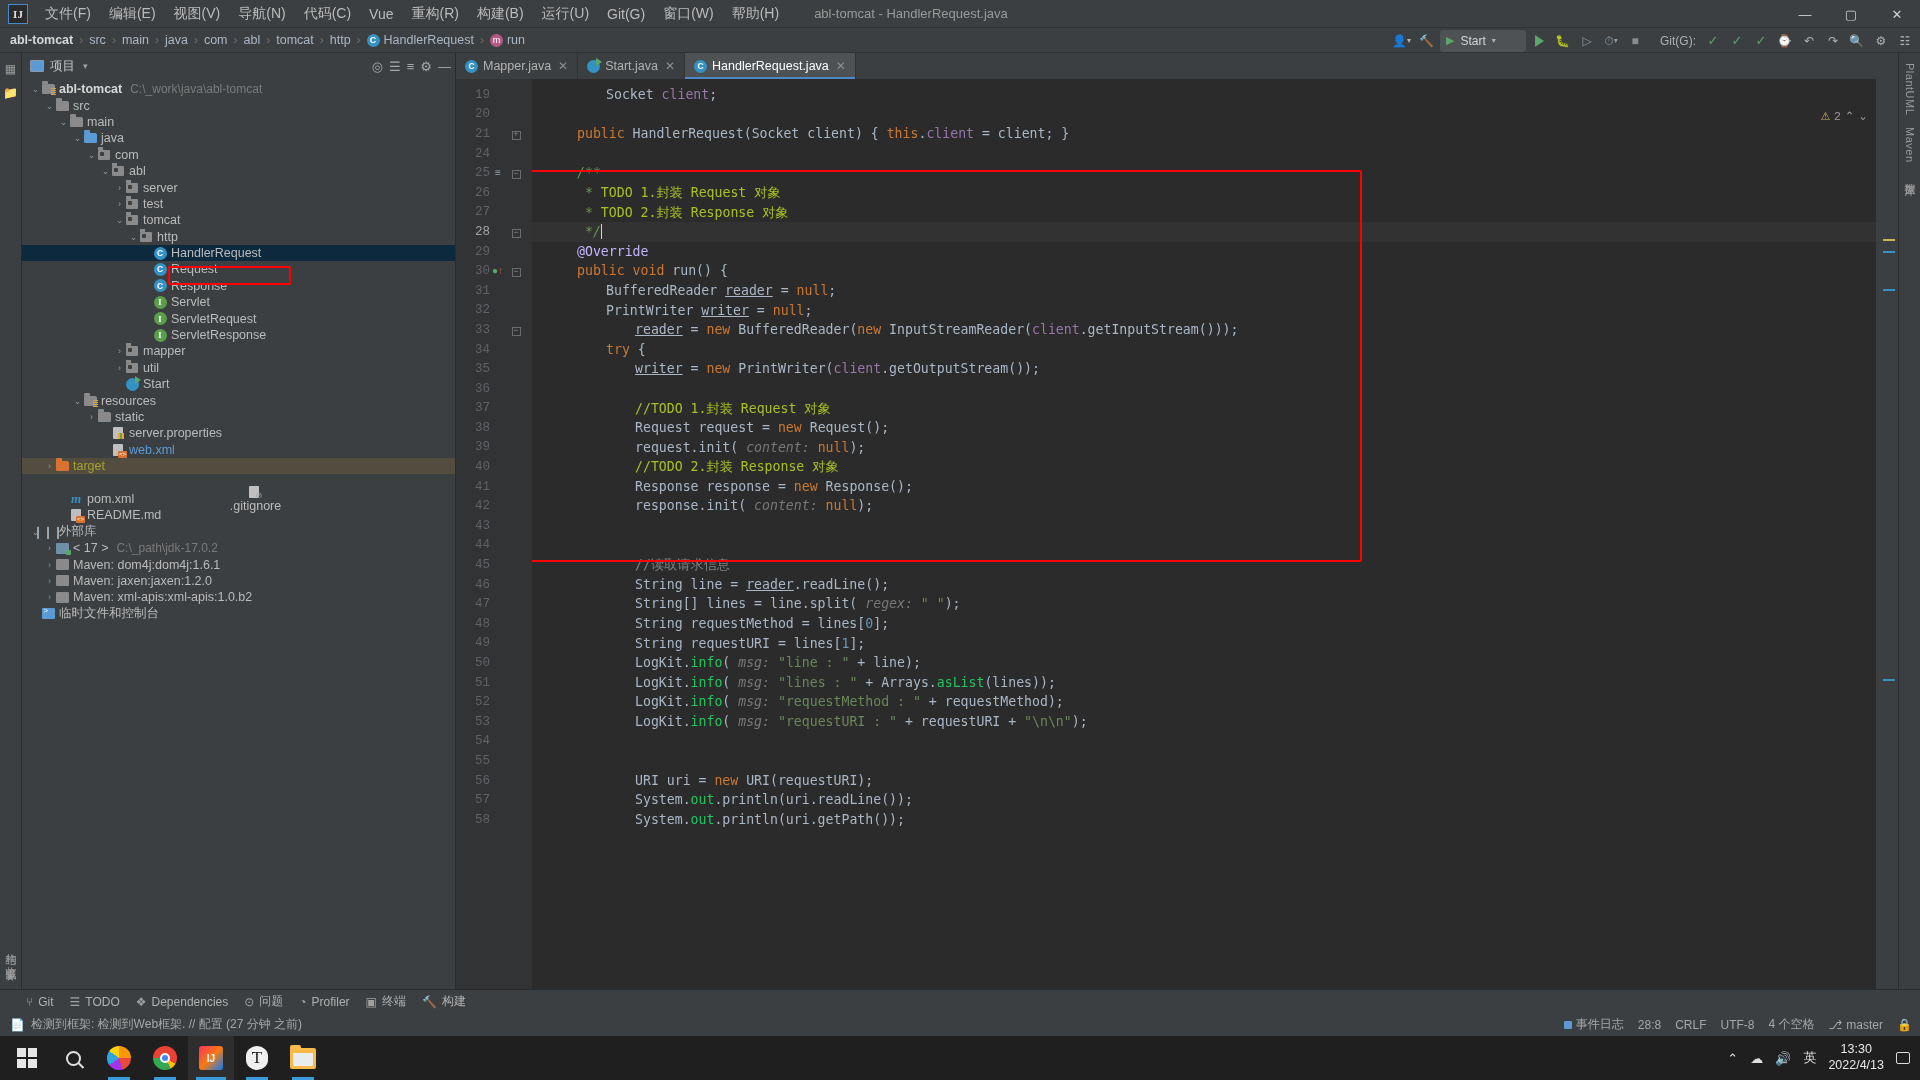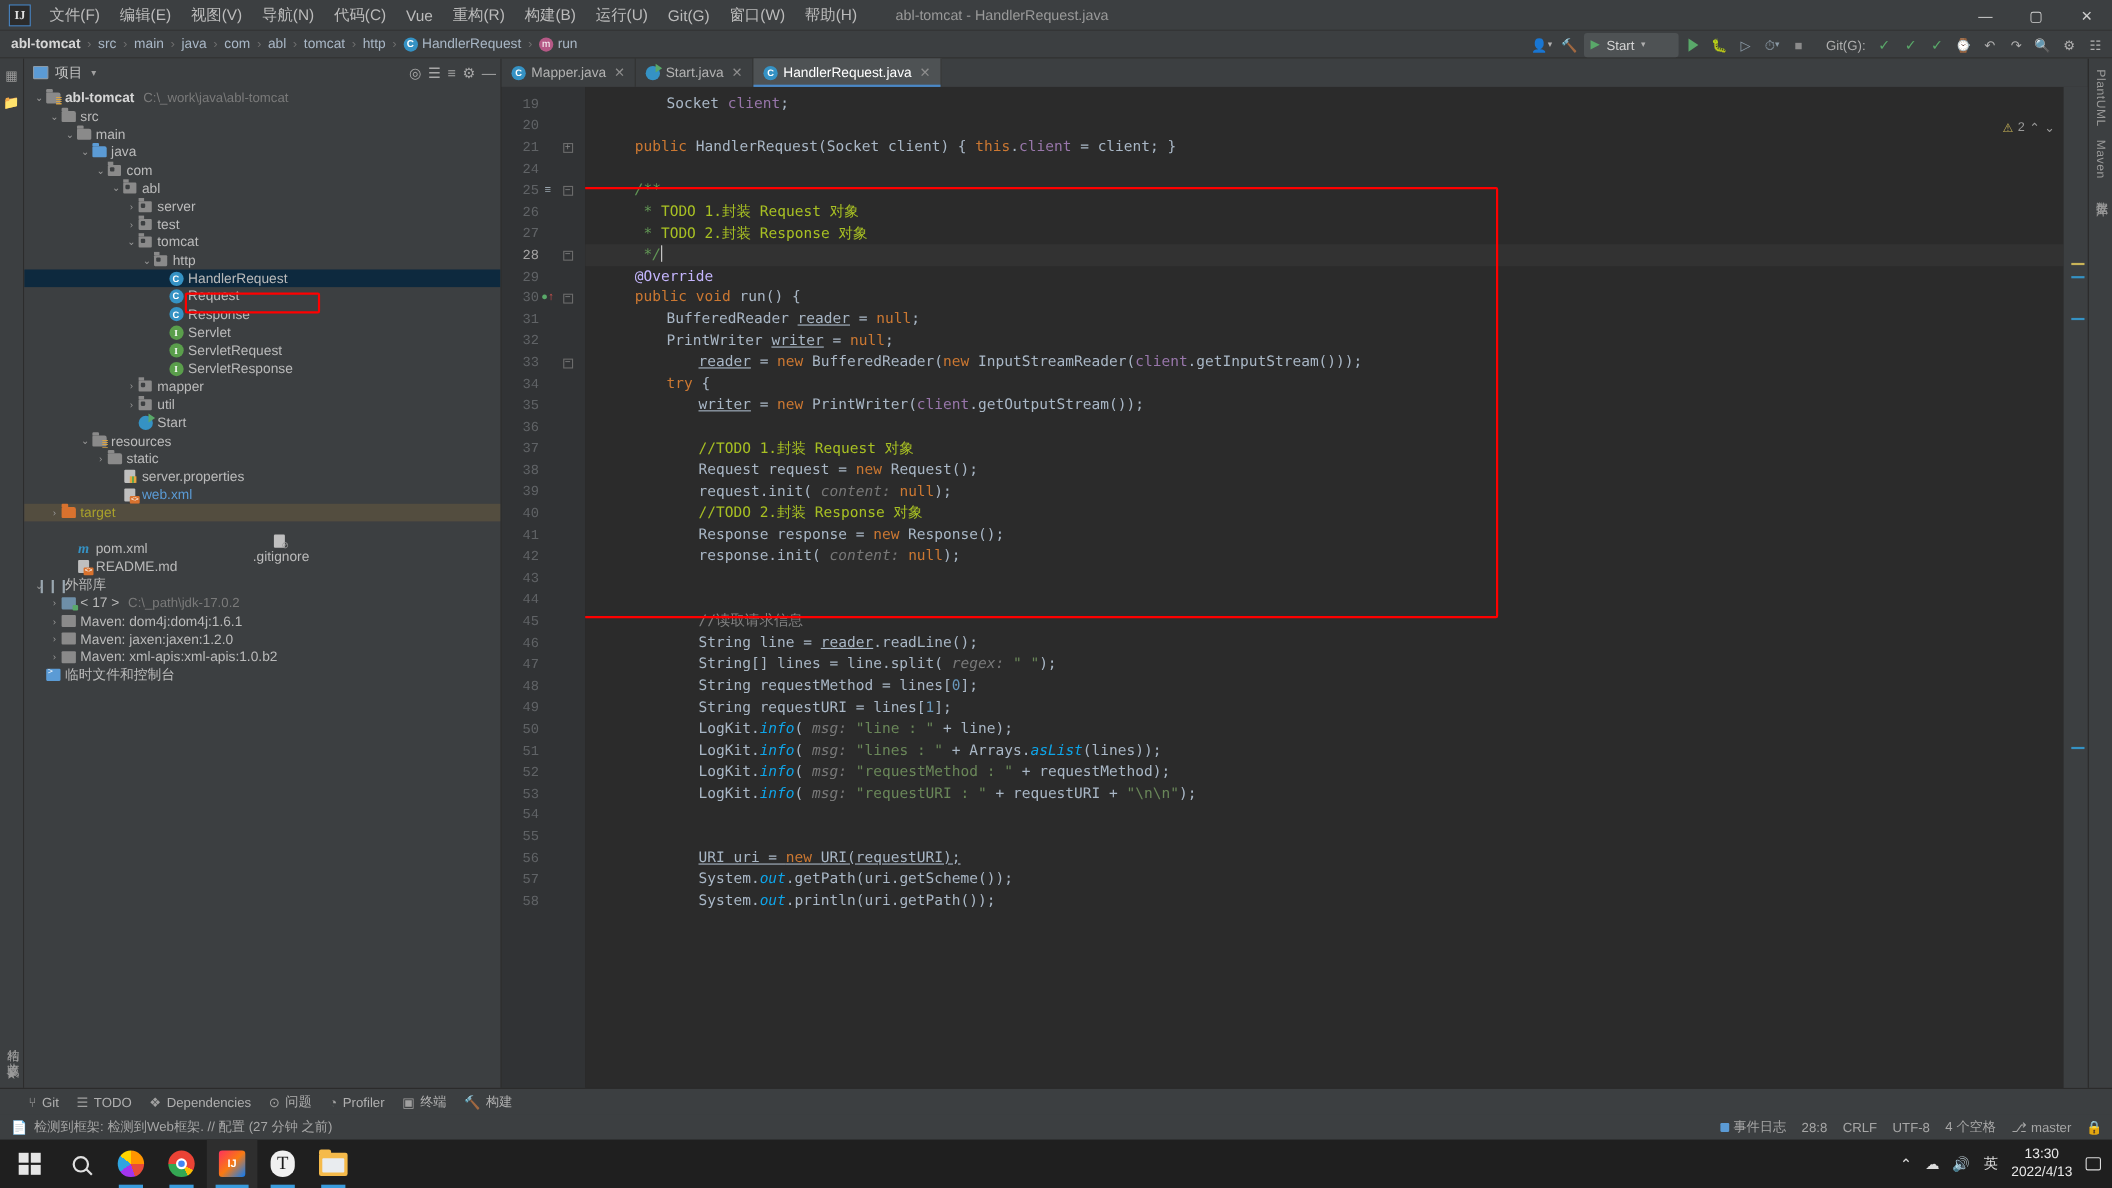--- a/index.html
+++ b/index.html
@@ -186,21 +186,21 @@
   .cls { color: #a9b7c6; }
   .fld { color: #9876aa; }
   .loc-u { color: #a9b7c6; text-decoration: underline; }
   .str { color: #6a8759; }
   .cmt { color: #808080; }
   .jdoc { color: #629755; font-style: italic; }
   .todoc { color: #a8c023; }
   .anno { color: #c4b5fd; }
   .hint { color: #787878; font-style: italic; }
   .num { color: #6897bb; }
-  .stat { color: #0ea5e9; font-style: italic; }
+  .stat { color: #22c55e; }
   .cursor { display: inline-block; width: 1px; height: 15px; background: #d4d4d4; vertical-align: -3px; }
 
   .red-box-code {
     position: absolute; border: 2.5px solid #ff0000; border-radius: 2px; pointer-events: none; z-index: 5;
   }
 
   
   .inspect-bar { width: 22px; background: #3c3f41; flex: 0 0 22px; position: relative; }
   .mark { position: absolute; right: 3px; width: 12px; height: 2px; }
 
@@ -863,22 +863,22 @@
             <div class="cline" style="padding-left: 103px;"><span class="cls">String line = </span><span class="loc-u">reader</span><span class="cls">.readLine();</span></div>
             <div class="cline" style="padding-left: 103px;"><span class="cls">String[] lines = line.split( </span><span class="hint">regex:</span><span class="cls"> </span><span class="str">" "</span><span class="cls">);</span></div>
             <div class="cline" style="padding-left: 103px;"><span class="cls">String requestMethod = lines[</span><span class="num">0</span><span class="cls">];</span></div>
             <div class="cline" style="padding-left: 103px;"><span class="cls">String requestURI = lines[</span><span class="num">1</span><span class="cls">];</span></div>
             <div class="cline" style="padding-left: 103px;"><span class="cls">LogKit.</span><span class="stat">info</span><span class="cls">( </span><span class="hint">msg:</span><span class="cls"> </span><span class="str">"line : "</span><span class="cls"> + line);</span></div>
             <div class="cline" style="padding-left: 103px;"><span class="cls">LogKit.</span><span class="stat">info</span><span class="cls">( </span><span class="hint">msg:</span><span class="cls"> </span><span class="str">"lines : "</span><span class="cls"> + Arrays.</span><span class="stat">asList</span><span class="cls">(lines));</span></div>
             <div class="cline" style="padding-left: 103px;"><span class="cls">LogKit.</span><span class="stat">info</span><span class="cls">( </span><span class="hint">msg:</span><span class="cls"> </span><span class="str">"requestMethod : "</span><span class="cls"> + requestMethod);</span></div>
             <div class="cline" style="padding-left: 103px;"><span class="cls">LogKit.</span><span class="stat">info</span><span class="cls">( </span><span class="hint">msg:</span><span class="cls"> </span><span class="str">"requestURI : "</span><span class="cls"> + requestURI + </span><span class="str">"\n\n"</span><span class="cls">);</span></div>
             <div class="cline" style="padding-left: 16px;"></div>
             <div class="cline" style="padding-left: 16px;"></div>
-            <div class="cline" style="padding-left: 103px; text-decoration: underline;"><span class="cls">URI uri = </span><span class="kw">new </span><span class="cls">URI(requestURI);</span></div>
-            <div class="cline" style="padding-left: 103px;"><span class="cls">System.</span><span class="stat">out</span><span class="cls">.getPath(uri.getScheme());</span></div>
+            <div class="cline" style="padding-left: 103px;"><span class="cls">URI uri = </span><span class="kw">new </span><span class="cls">URI(requestURI);</span></div>
+            <div class="cline" style="padding-left: 103px;"><span class="cls">System.</span><span class="stat">out</span><span class="cls">.println(uri.readLine());</span></div>
             <div class="cline" style="padding-left: 103px;"><span class="cls">System.</span><span class="stat">out</span><span class="cls">.println(uri.getPath());</span></div>
             <div class="red-box-code" style="left:-8px; top:91px; width:838px; height:392px;"></div>
         </div>
         <div class="editor-topright">
           <span class="warn-ic">⚠</span>
           <span>2</span>
           <span>⌃</span>
           <span>⌄</span>
         </div>
         <div class="inspect-bar">

